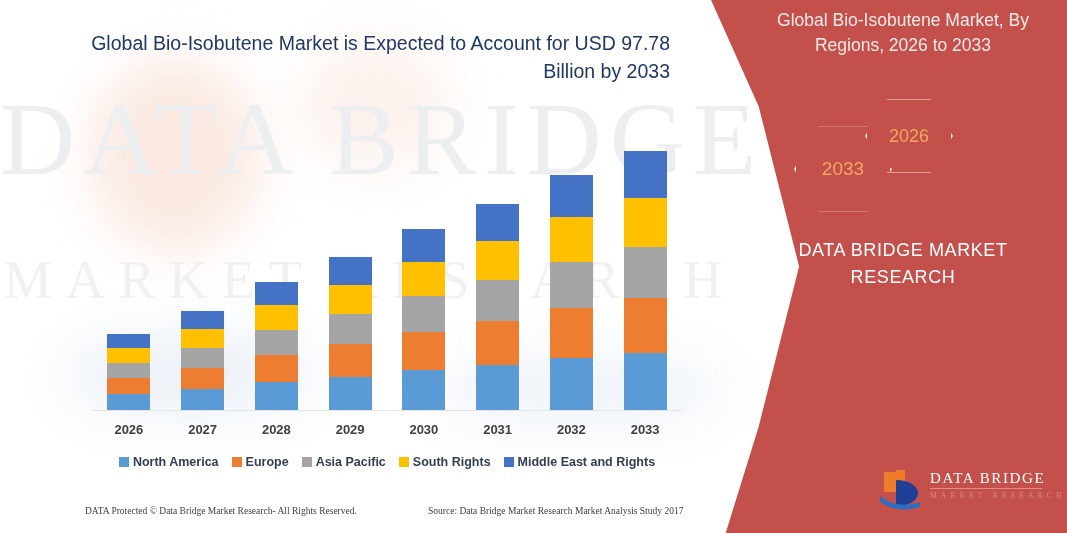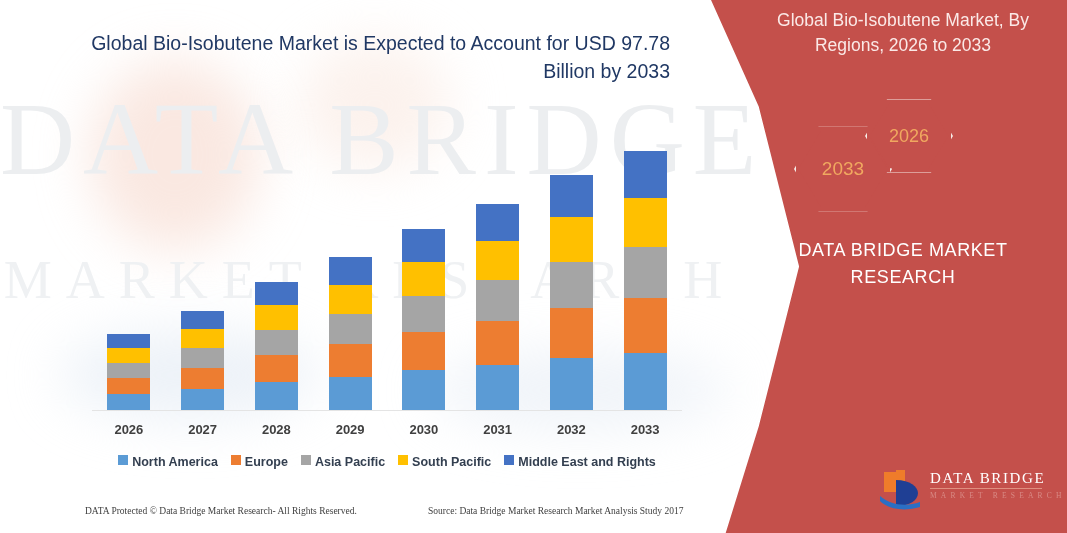--- a/index.html
+++ b/index.html
@@ -54,21 +54,21 @@
   
   .xaxis { position:absolute; left:92px; top:422px; width:590px;
            display:flex; justify-content:space-around; }
   .xtick { width:73px; text-align:center; font-size:13px; font-weight:bold;
            color:#404040; }
 
   
   .legend { position:absolute; left:92px; top:455px; width:590px;
             display:flex; justify-content:center; align-items:center;
             gap:13px; flex-wrap:nowrap; }
-  .legend-item { display:flex; align-items:flex-start; gap:4px; white-space:nowrap; }
+  .legend-item { display:flex; align-items:center; gap:4px; white-space:nowrap; }
   .legend-swatch { width:10px; height:10px; flex:0 0 auto; }
   .legend-label { font-size:12.5px; font-weight:bold; color:#333f50; }
 
   
   .footer { position:absolute; left:0; top:506px; width:730px;
             font-family:"Liberation Serif", serif; font-size:9.5px; color:#404040; }
   .footer-left  { position:absolute; left:85px; top:0; white-space:nowrap; }
   .footer-right { position:absolute; left:428px; top:0; white-space:nowrap; }
 
   
@@ -235,21 +235,21 @@
       <div class="legend-item">
         <span class="legend-swatch" style="background: rgb(237, 125, 49);"></span>
         <span class="legend-label">Europe</span>
       </div>
       <div class="legend-item">
         <span class="legend-swatch" style="background: rgb(165, 165, 165);"></span>
         <span class="legend-label">Asia Pacific</span>
       </div>
       <div class="legend-item">
         <span class="legend-swatch" style="background: rgb(255, 192, 0);"></span>
-        <span class="legend-label">South Pacific</span>
+        <span class="legend-label">South Rights</span>
       </div>
       <div class="legend-item">
         <span class="legend-swatch" style="background: rgb(68, 114, 196);"></span>
         <span class="legend-label">Middle East and Rights</span>
       </div>
     </div>
 
   <div class="footer">
     <div class="footer-left">DATA Protected © Data Bridge Market Research-  All Rights Reserved.</div>
     <div class="footer-right">Source: Data Bridge Market Research  Market Analysis Study 2017</div>

